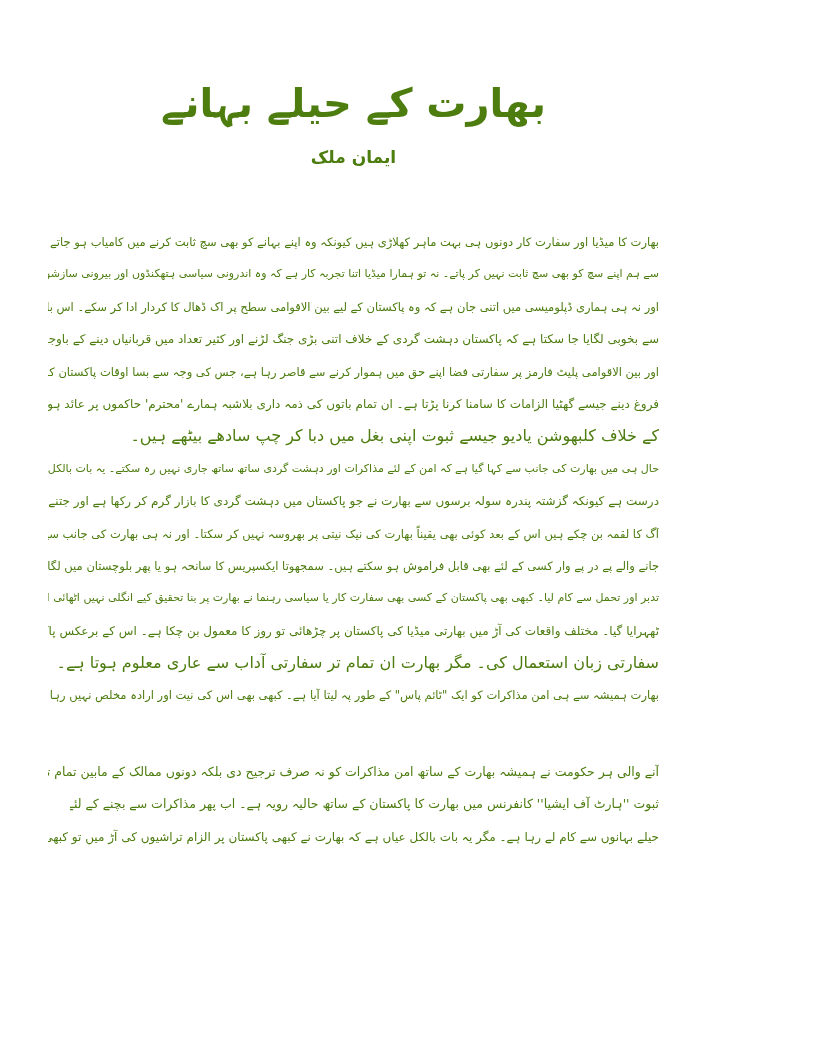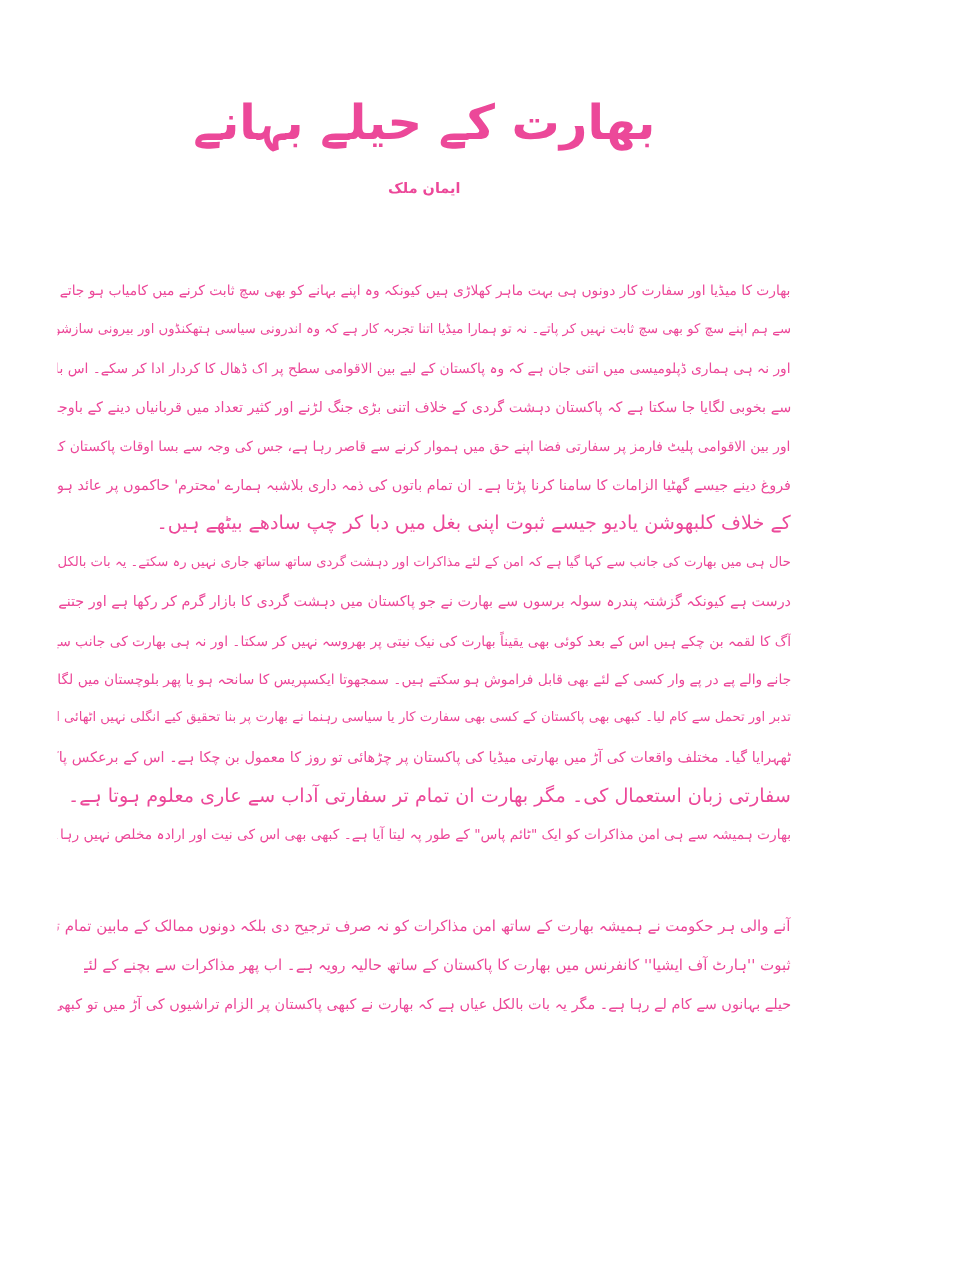--- a/index.html
+++ b/index.html
@@ -1,30 +1,30 @@
 <!DOCTYPE html>
 <html><head>
 <meta charset="utf-8">
 <style>
   html, body { margin: 0; padding: 0; background: #ffffff; }
   body { width: 815px; height: 1055px; overflow: hidden; position: relative; }
   .page {
     position: absolute; left: 0; top: 0; width: 707px; height: 1055px;
-    background: #ffffff; color: #ec4899;
+    background: #ffffff; color: #4d7c0f;
     font-family: "DejaVu Sans", sans-serif;
   }
   .title {
     position: absolute; left: 0; right: 0; top: 78px;
     text-align: center; direction: rtl;
     font-size: 40px; font-weight: bold; line-height: 50px;
   }
   .author {
     position: absolute; left: 0; right: 0; top: 145px;
     text-align: center; direction: rtl;
-    font-size: 12px; font-weight: bold; line-height: 24px;
+    font-size: 17px; font-weight: bold; line-height: 24px;
   }
   .body-text {
     position: absolute; left: 48px; right: 48px; top: 226px;
     direction: rtl;
   }
   .line {
     direction: rtl; text-align: justify; text-align-last: justify;
     font-size: 16px; line-height: 32.4px; height: 32.4px;
     white-space: nowrap; overflow: hidden;
   }

